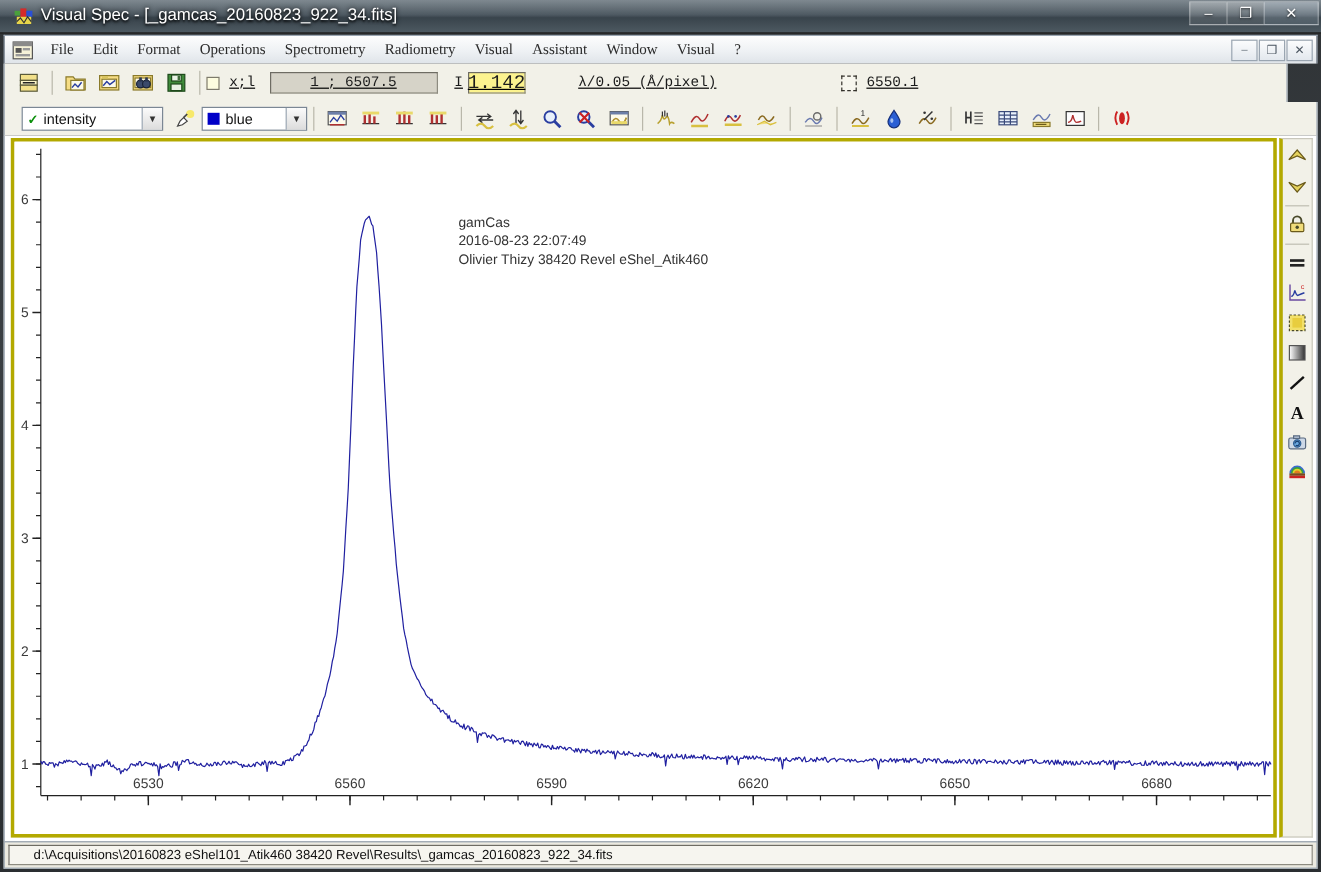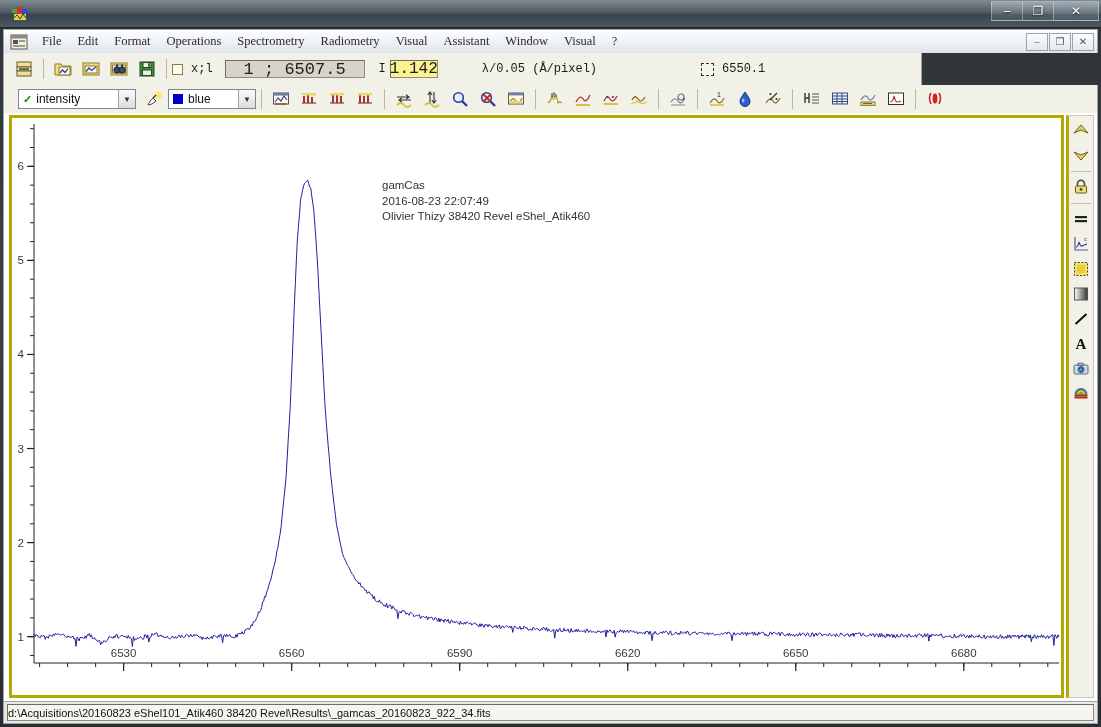--- a/index.html
+++ b/index.html
@@ -70,41 +70,41 @@
   #mdi-controls .mbtn {
     width: 22px; height: 18px; margin-left: 1px;
     background: linear-gradient(to bottom,#fbfcfd,#e3e8ee);
     border: 1px solid #9aa5b1;
     display: flex; align-items: center; justify-content: center;
     font-size: 10px; color: #4a5560;
   }
 
   
   #toolbar1 {
-    position: absolute; left: 3px; top: 53px; width: 919px; height: 32px;
+    position: absolute; left: 3px; top: 53px; width: 1070px; height: 32px;
     background: #f2f1e8;
     border-left: 1px solid #9aa5b1; border-right: 1px solid #9aa5b1;
-    display: flex; align-items: center;
+    display: flex; align-items: center; text-decoration: underline;
   }
   .tb-sep { width: 1px; height: 20px; background: #b9b7aa; margin: 0 5px; }
   .tb-btn {
     width: 24px; height: 24px; margin: 0 2px;
     display: flex; align-items: center; justify-content: center;
   }
   .fieldlabel {
     font-family: "Liberation Mono", monospace;
     font-size: 12px; color: #1a1a1a; margin: 0 4px; white-space: nowrap;
   }
   .sunkfield {
     background: #d6d3c8;
     border: 1px solid #8d8b80;
     border-top-color: #6e6c63; border-left-color: #6e6c63;
     height: 18px; display: flex; align-items: center;
     padding: 0 6px;
-    font-family: "Liberation Mono", monospace; font-size: 17px; color: #1c1c1c;
+    font-family: "Liberation Mono", monospace; font-size: 12px; color: #1c1c1c;
   }
   .yellowfield {
     background: #fcf38f;
     border: 1px solid #8d8b80;
     border-top-color: #6e6c63; border-left-color: #6e6c63;
     height: 18px; display: flex; align-items: center;
     padding: 0 5px;
     font-family: "Liberation Mono", monospace; font-size: 16px; color: #1c1c1c;
   }
   .chkbox {
@@ -170,21 +170,21 @@
     position: absolute; left: 3px; top: 701px; width: 1095px; height: 23px;
     background: #eceae0;
     border: 1px solid #9aa5b1;
     display: flex; align-items: center; padding: 0 3px;
   }
   #statusfield {
     flex: 1; height: 17px;
     background: #f6f5ef;
     border: 1px solid #8d8b80;
     border-top-color: #6e6c63; border-left-color: #6e6c63;
-    display: flex; align-items: center; padding: 0 0;
+    display: flex; align-items: center; padding: 0 20px;
     font-family: "Liberation Sans", sans-serif; font-size: 11px; color: #111;
     white-space: nowrap; overflow: hidden;
   }
 
   .anno {
     font-size: 11.5px; fill: #333333;
     font-family: "Liberation Sans", sans-serif;
   }
   .axlabel {
     font-size: 11.5px; fill: #3a3a3a;
@@ -198,20 +198,21 @@
 
   <div id="titlebar">
     <div class="glass"></div>
     <svg id="app-icon" viewBox="0 0 16 16">
       <rect x="0" y="3" width="5" height="4" fill="#4aa03c"></rect>
       <rect x="5" y="1" width="5" height="8" fill="#d42a2a"></rect>
       <rect x="10" y="3" width="5" height="5" fill="#2a4fd4"></rect>
       <rect x="2" y="8" width="12" height="6" fill="#e8d54a"></rect>
       <path d="M2 12 L5 9 L8 13 L11 8 L14 12" stroke="#333" fill="none" stroke-width="1"></path>
     </svg>
+    <div id="title-text">Visual Spec - [_gamcas_20160823_922_34.fits]</div>
     <div id="win-controls">
       <div class="wbtn">–</div>
       <div class="wbtn">❐</div>
       <div class="wbtn close">✕</div>
     </div>
   </div>
 
   <div id="menubar">
     <svg id="mdi-icon" viewBox="0 0 18 16">
       <rect x="1" y="1" width="16" height="14" fill="#f6f2d8" stroke="#555" stroke-width="1"></rect>

